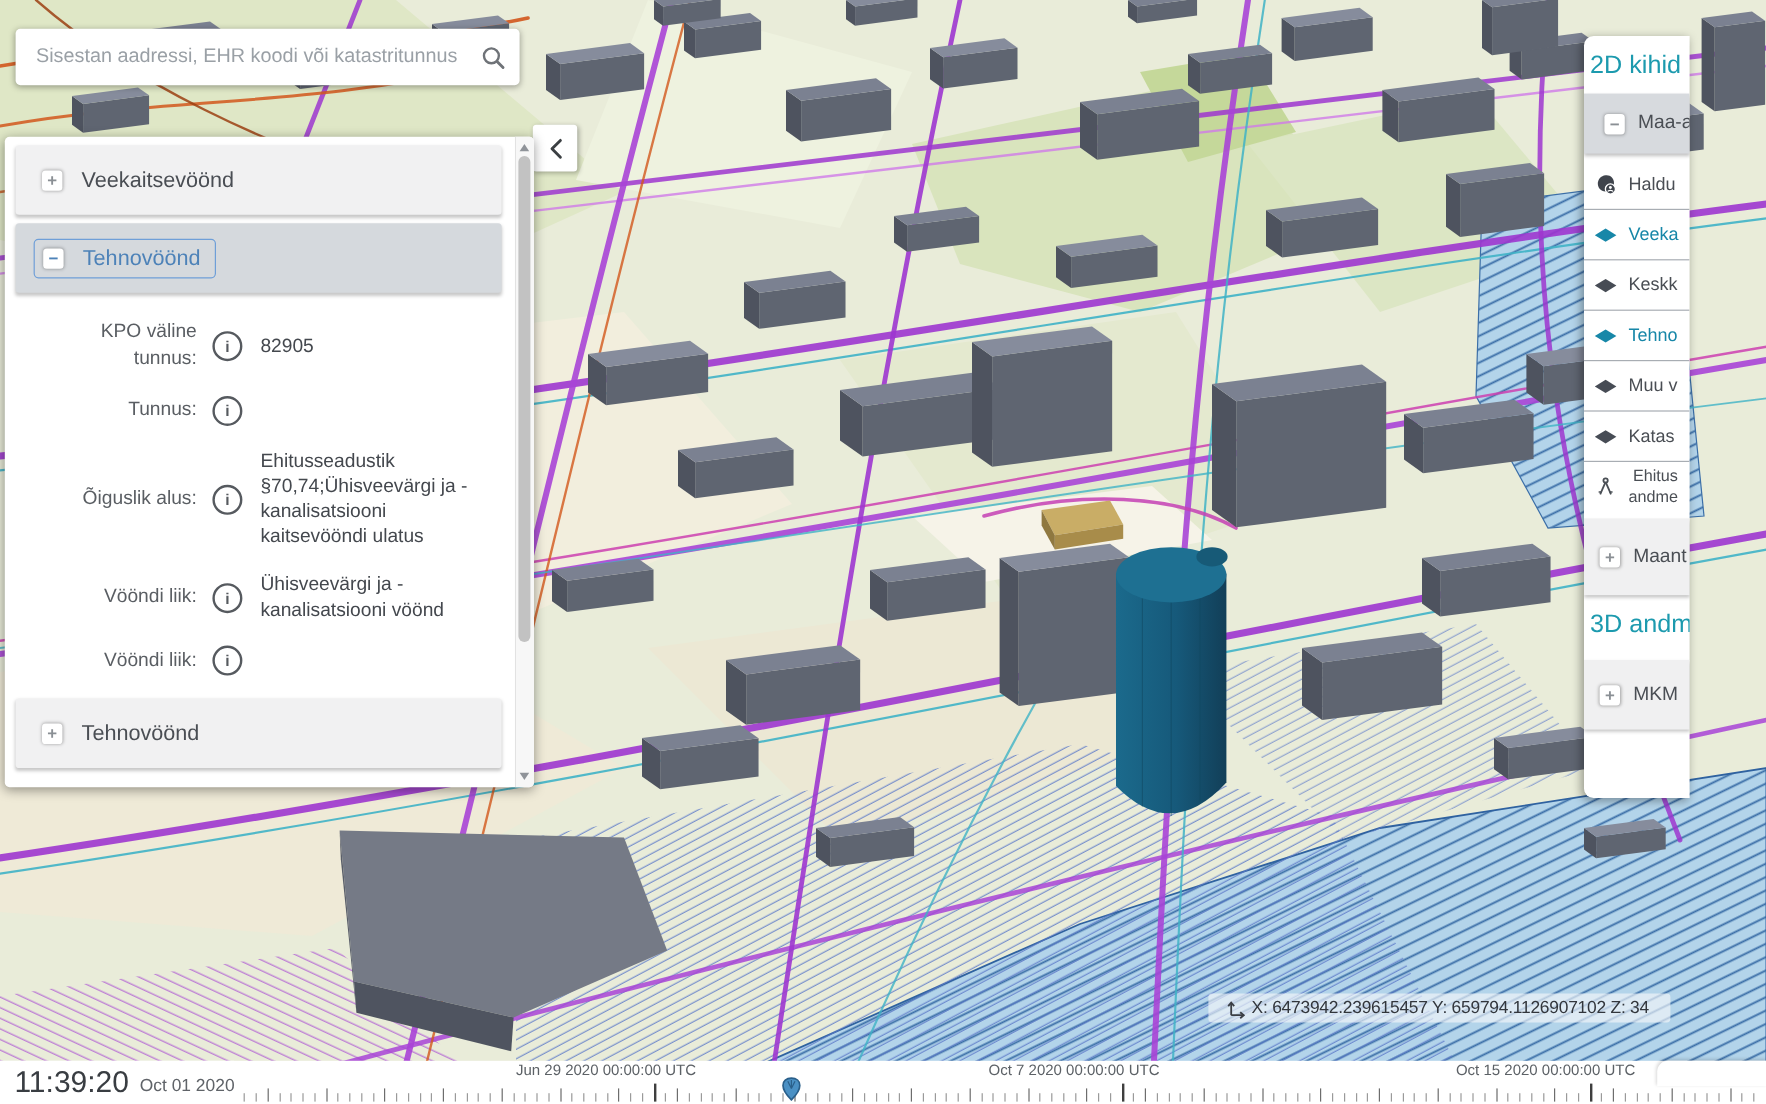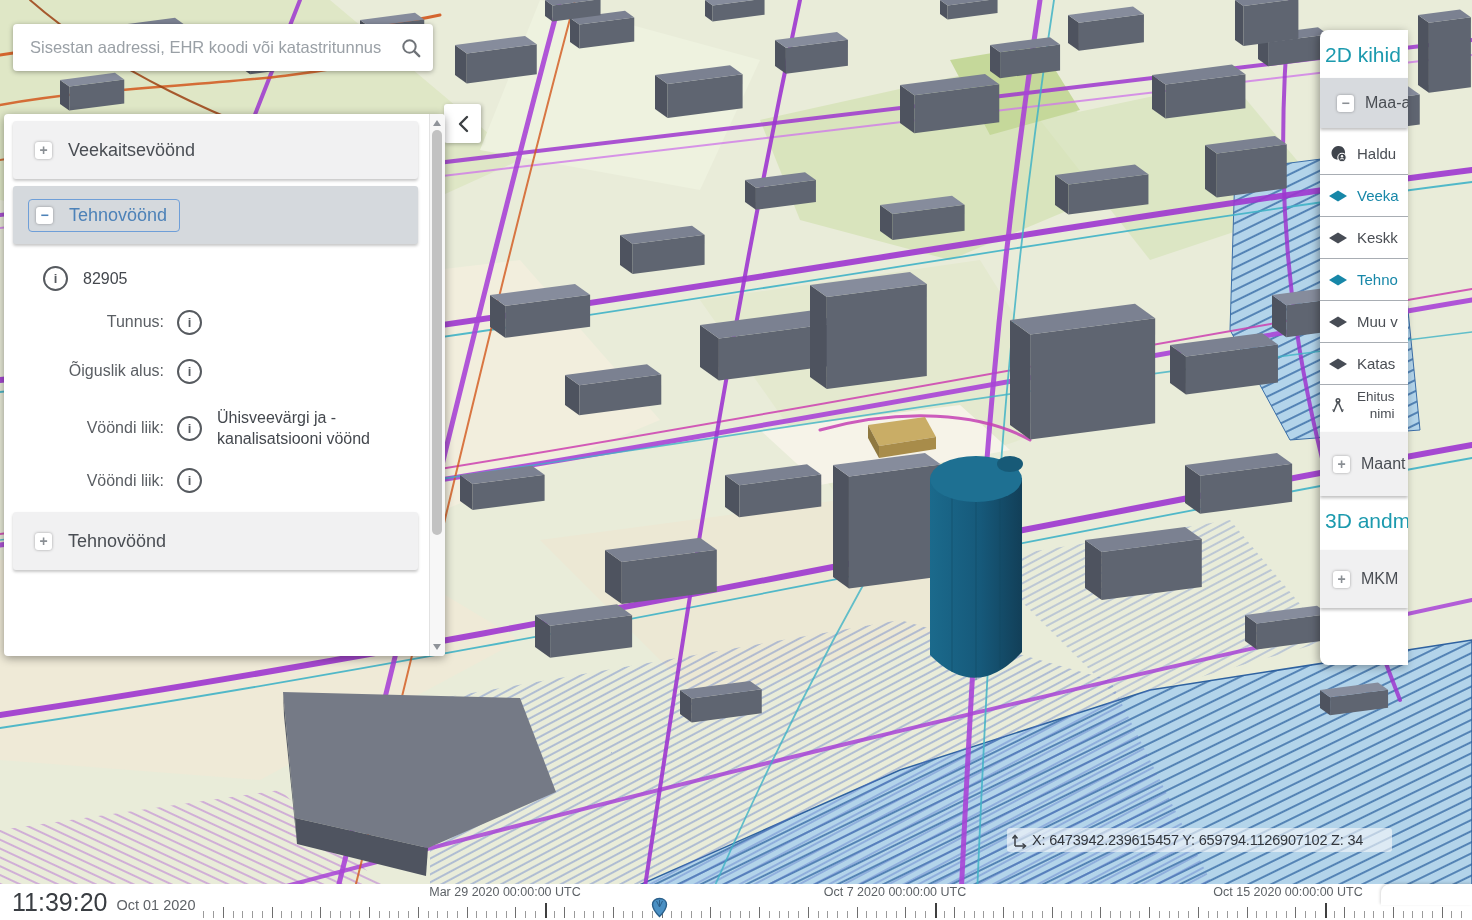--- a/index.html
+++ b/index.html
@@ -58,21 +58,21 @@
   .lp-acc .albl{font-size:16px;color:#4a4e54;}
   .lp-item{height:41px;display:flex;align-items:center;gap:9px;padding-left:8px;cursor:pointer;white-space:nowrap;}
   .lp-item + .lp-item{border-top:1px solid #a8adb3;}
   .lp-item .ilbl{font-size:15px;color:#4a4e54;text-align:right;}
   .lp-item.active .ilbl{color:#1787a8;}
   .lp-item .two{font-size:13.5px;line-height:1.25;}
   .licon{width:20px;flex:none;display:flex;justify-content:center;}
 
   
   .coord-strip{position:absolute;left:1007px;top:828px;width:385px;height:24px;z-index:4;
-    background:rgba(243,246,249,.66);border-radius:3px;display:flex;align-items:center;gap:4px;padding-left:3px;box-sizing:border-box;}
+    background:rgba(243,246,249,.66);border-radius:3px;display:flex;align-items:center;gap:4px;padding-left:14px;box-sizing:border-box;}
   .coord-strip .ctext{font-size:14.5px;color:#32363c;letter-spacing:-0.2px;white-space:nowrap;}
 
   
   .bottom-bar{position:absolute;left:0;top:884px;width:1472px;height:36px;background:#fff;z-index:10;}
   .clock{position:absolute;left:0;top:0;height:36px;display:flex;align-items:center;padding-left:12px;background:#fff;z-index:3;}
   .clock .time{font-size:25px;color:#393d42;}
   .clock .date{font-size:14.5px;color:#5f6368;margin-left:9px;padding-top:6px;}
   .tl-label{position:absolute;top:1px;font-size:12.5px;color:#5c6166;white-space:nowrap;}
   .tl-label.c{transform:translateX(-50%);}
   .tick{position:absolute;bottom:2px;width:1px;height:7px;background:#9a9a9a;}
@@ -326,31 +326,37 @@
 
       <div class="acc selected">
         <span class="focusbox">
           <span class="pm blue">−</span>
           <span class="label">Tehnovöönd</span>
         </span>
       </div>
 
       <div class="fields">
         <div class="field">
+          <div class="flabel">KPO väline
+tunnus:</div>
           <div class="ficon">i</div>
           <div class="fvalue">82905</div>
         </div>
         <div class="field">
           <div class="flabel">Tunnus:</div>
           <div class="ficon">i</div>
           <div class="fvalue"></div>
         </div>
         <div class="field tall">
           <div class="flabel">Õiguslik alus:</div>
           <div class="ficon">i</div>
+          <div class="fvalue">Ehitusseadustik
+§70,74;Ühisveevärgi ja -
+kanalisatsiooni
+kaitsevööndi ulatus</div>
         </div>
         <div class="field tall">
           <div class="flabel">Vööndi liik:</div>
           <div class="ficon">i</div>
           <div class="fvalue">Ühisveevärgi ja -
 kanalisatsiooni vöönd</div>
         </div>
         <div class="field">
           <div class="flabel">Vööndi liik:</div>
           <div class="ficon">i</div>
@@ -438,21 +444,21 @@
     </div>
     <div class="lp-item">
       <span class="licon">
         <svg width="18" height="18" viewBox="0 0 18 18" fill="none" stroke="#4a4f55" stroke-width="1.5">
           <path d="M9,4.5 L4.5,15"></path>
             <path d="M9,4.5 L13.5,15"></path>
           <circle cx="9" cy="3.5" r="1.8"></circle>
             <path d="M3.2,13 L5.8,13 M12.2,13 L14.8,13" stroke-width="1.2"></path>
         </svg>
       </span>
-      <span class="ilbl two"><span>Ehitus</span><br><span>nimi</span></span>
+      <span class="ilbl two"><span>Ehitus</span><br><span>andme</span></span>
     </div>
 
     <div class="lp-acc light">
       <span class="pm">+</span>
       <span class="albl">Maant</span>
     </div>
 
     <div class="lp-title">3D andme</div>
 
     <div class="lp-acc light" style="height:58px;">
@@ -466,21 +472,21 @@
       <path d="M5,16 V6"></path>
         <path d="M2.5,8.5 L5,5.5 L7.5,8.5"></path>
       <path d="M5,16 H15"></path>
         <path d="M12.5,13.5 L15.5,16 L12.5,18.5"></path>
     </svg>
     <span class="ctext">X: 6473942.239615457 Y: 659794.1126907102 Z: 34</span>
   </div>
 
   <div class="bottom-bar">
     <span class="tl-label" style="left:168px;">ITC</span>
-    <span class="tl-label c" style="left:505px;">Mar 29 2020 00:00:00 UTC</span>
+    <span class="tl-label c" style="left:505px;">Jun 29 2020 00:00:00 UTC</span>
     <span class="tl-label c" style="left:895px;">Oct 7 2020 00:00:00 UTC</span>
     <span class="tl-label c" style="left:1288px;">Oct 15 2020 00:00:00 UTC</span>
 
     <div id="ticks">
         <div class="tick med" style="left: 174px;"></div>
         <div class="tick" style="left: 183.75px;"></div>
         <div class="tick" style="left: 193.5px;"></div>
         <div class="tick" style="left: 203.25px;"></div>
         <div class="tick" style="left: 213px;"></div>
         <div class="tick med" style="left: 222.75px;"></div>

